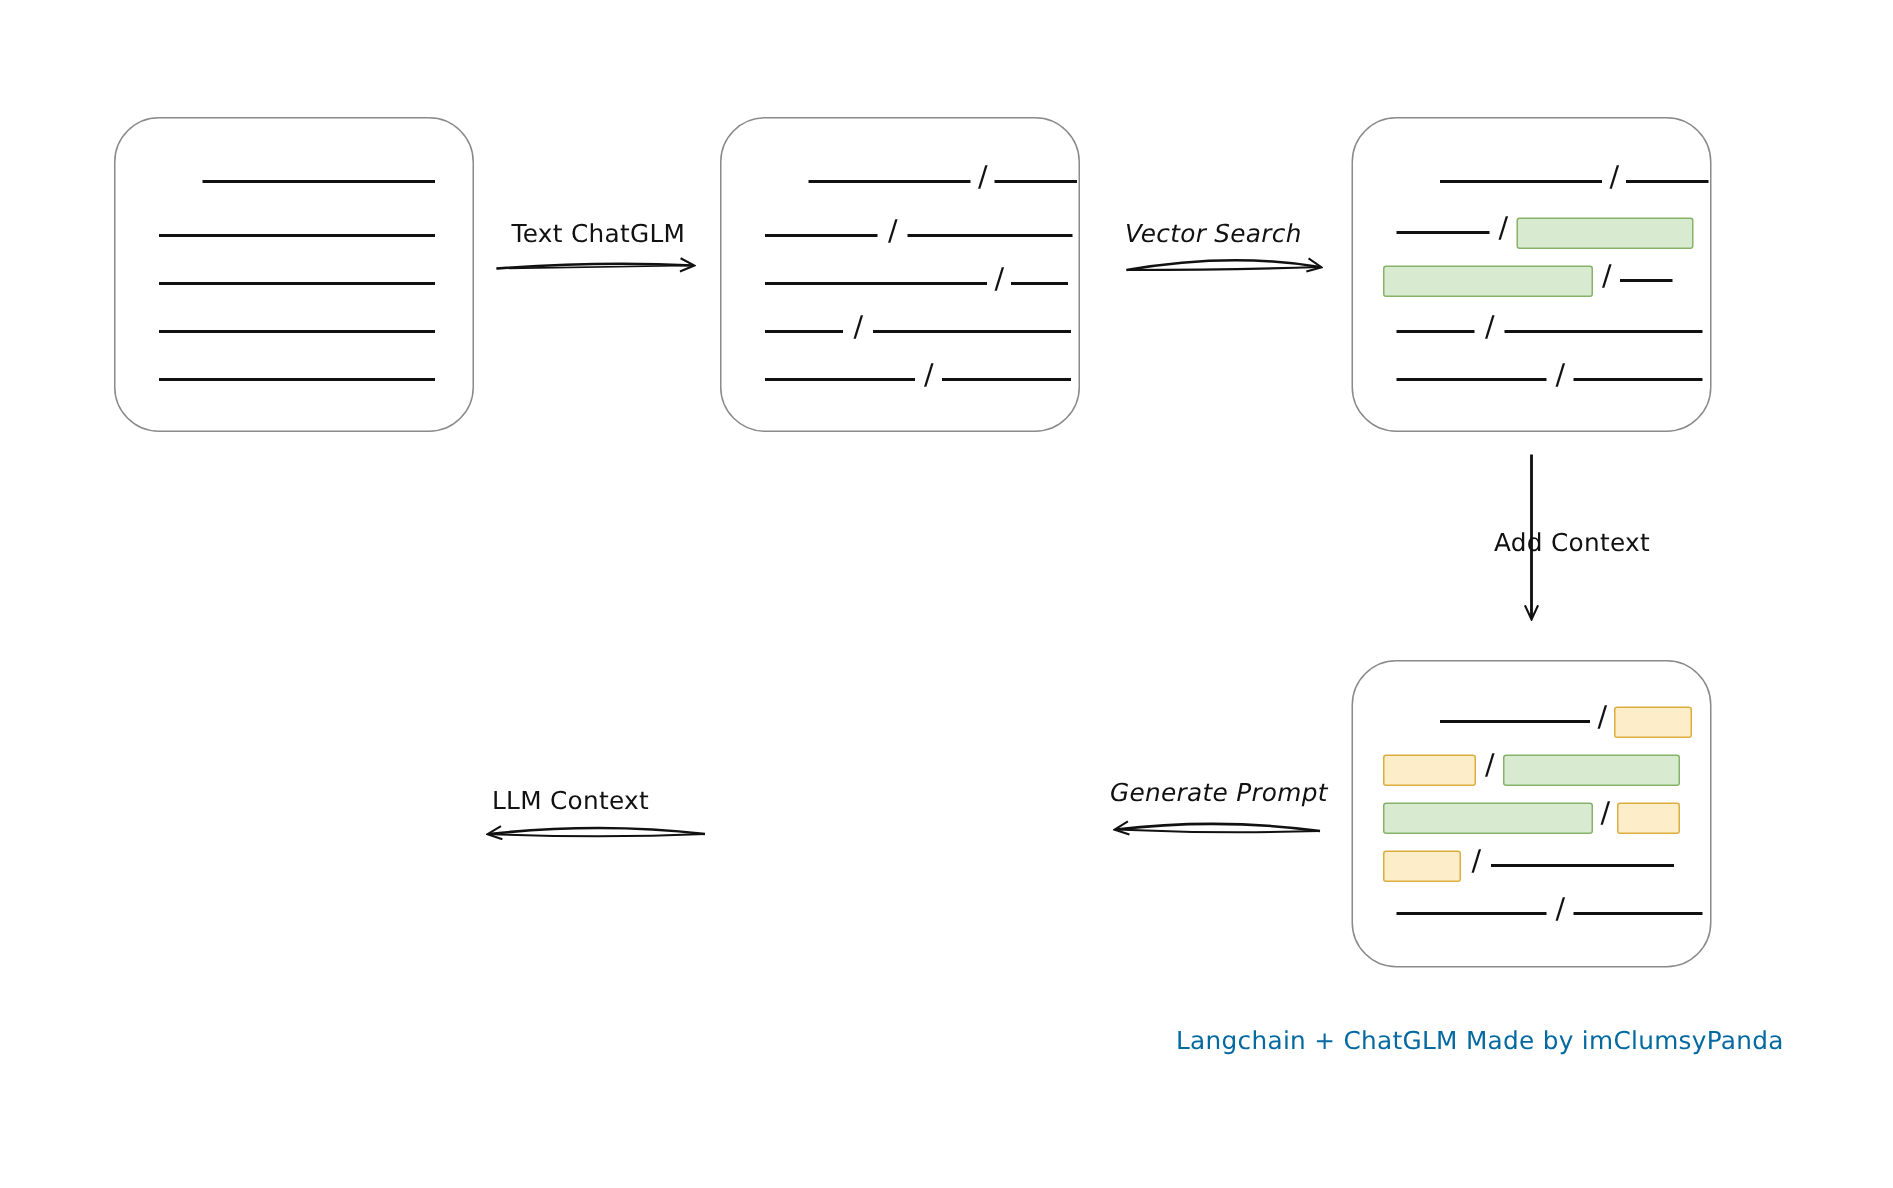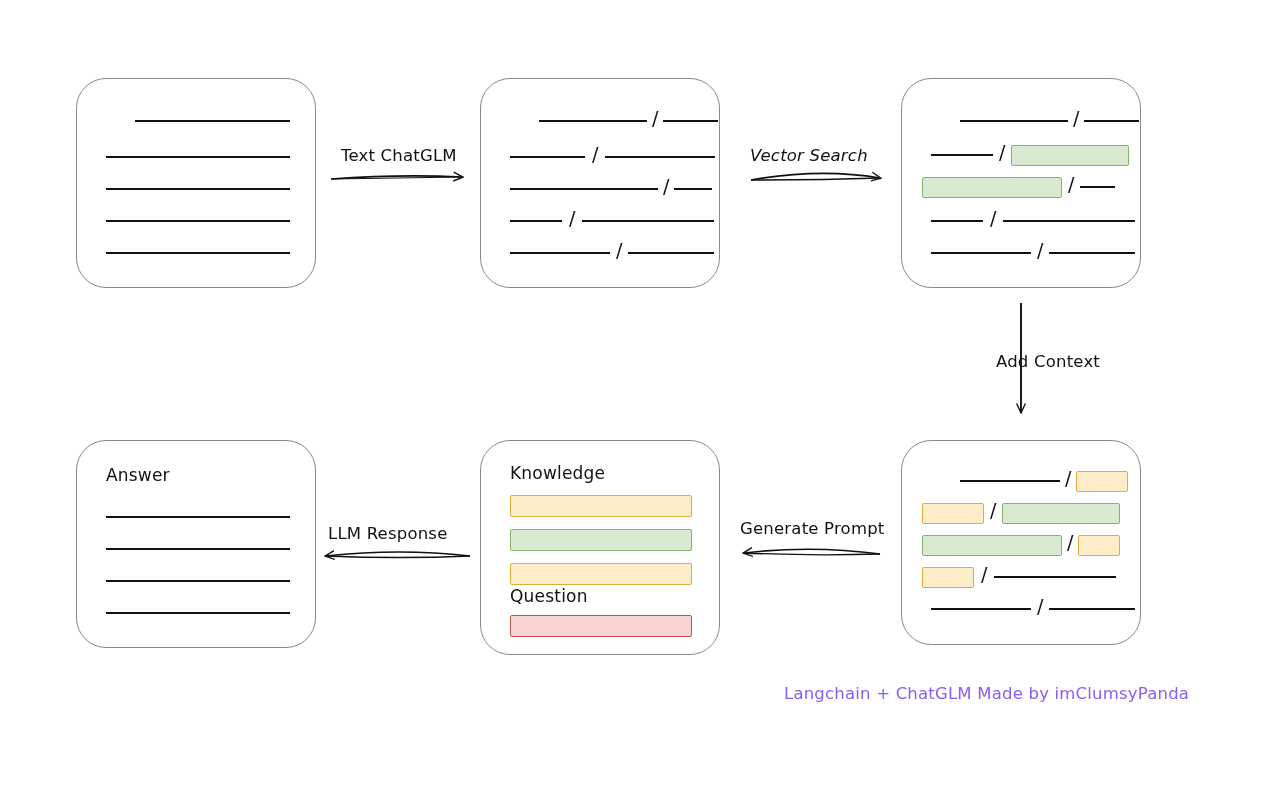--- a/index.html
+++ b/index.html
@@ -97,21 +97,21 @@
     white-space: nowrap;
     letter-spacing: .2px;
   }
 
   
   #footer-credit {
     position: absolute;
     left: 784px;
     top: 684px;
     font-size: 16.5px;
-    color: #8b5cf6;
+    color: #0369a1;
     white-space: nowrap;
     letter-spacing: .2px;
   }
 
   svg.arrow-layer {
     position: absolute;
     left: 0; top: 0;
     width: 1262px; height: 792px;
     pointer-events: none;
     overflow: visible;
@@ -156,22 +156,22 @@
 
     <g>
       <path d="M470,556 Q400,548 326,556" fill="none" stroke="#111" stroke-width="1.7" marker-end="url(#ah-l)"></path>
       <path d="M470,556 Q400,559 326,556" fill="none" stroke="#111" stroke-width="1.3"></path>
     </g>
   </svg>
 
   <div class="edge-label" style="left:341px; top:146px;">Text ChatGLM</div>
   <div class="edge-label" style="left:750px; top:146px;font-style:italic;">Vector Search</div>
   <div class="edge-label" style="left:996px; top:352px;">Add Context</div>
-  <div class="edge-label" style="left:740px; top:519px;">Generate Prompt</div>
-  <div class="edge-label" style="left:328px; top:524px;">LLM Response</div>
+  <div class="edge-label" style="left:740px; top:519px;font-style:italic;">Generate Prompt</div>
+  <div class="edge-label" style="left:328px; top:524px;">LLM Context</div>
 
   <div class="doc-box" style="left:76px; top:78px; width:240px; height:210px;">
     <div class="line-row" style="top:32px; padding-left:58px;">
       <span class="seg" style="width:155px;"></span>
     </div>
     <div class="line-row" style="top:68px; padding-left:29px;">
       <span class="seg" style="width:184px;"></span>
     </div>
     <div class="line-row" style="top:100px; padding-left:29px;">
       <span class="seg" style="width:184px;"></span>
@@ -261,40 +261,17 @@
       <span class="slash" style="margin:0 7px;">/</span>
       <span class="seg" style="width:122px;"></span>
     </div>
     <div class="line-row" style="top:158px; padding-left:29px;">
       <span class="seg" style="width:100px;"></span>
       <span class="slash" style="margin:0 6px;">/</span>
       <span class="seg" style="width:86px;"></span>
     </div>
   </div>
 
-  <div class="doc-box" style="left:480px; top:440px; width:240px; height:215px;">
-    <div class="box-caption" style="left:29px; top:22px;">Knowledge</div>
-    <div class="bar chip-yellow" style="left:29px; top:54px; width:182px;"></div>
-    <div class="bar chip-green" style="left:29px; top:88px; width:182px;"></div>
-    <div class="bar chip-yellow" style="left:29px; top:122px; width:182px;"></div>
-    <div class="box-caption" style="left:29px; top:145px;">Question</div>
-    <div class="bar chip-red" style="left:29px; top:174px; width:182px;"></div>
-  </div>
-
-  <div class="doc-box" style="left:76px; top:440px; width:240px; height:208px;">
-    <div class="box-caption" style="left:29px; top:24px;">Answer</div>
-    <div class="line-row" style="top:66px; padding-left:29px;">
-      <span class="seg" style="width:184px;"></span>
-    </div>
-    <div class="line-row" style="top:98px; padding-left:29px;">
-      <span class="seg" style="width:184px;"></span>
-    </div>
-    <div class="line-row" style="top:130px; padding-left:29px;">
-      <span class="seg" style="width:184px;"></span>
-    </div>
-    <div class="line-row" style="top:162px; padding-left:29px;">
-      <span class="seg" style="width:184px;"></span>
-    </div>
-  </div>
+
 
   <div id="footer-credit">Langchain + ChatGLM Made by imClumsyPanda</div>
 
 </div>
 
 </body></html>

